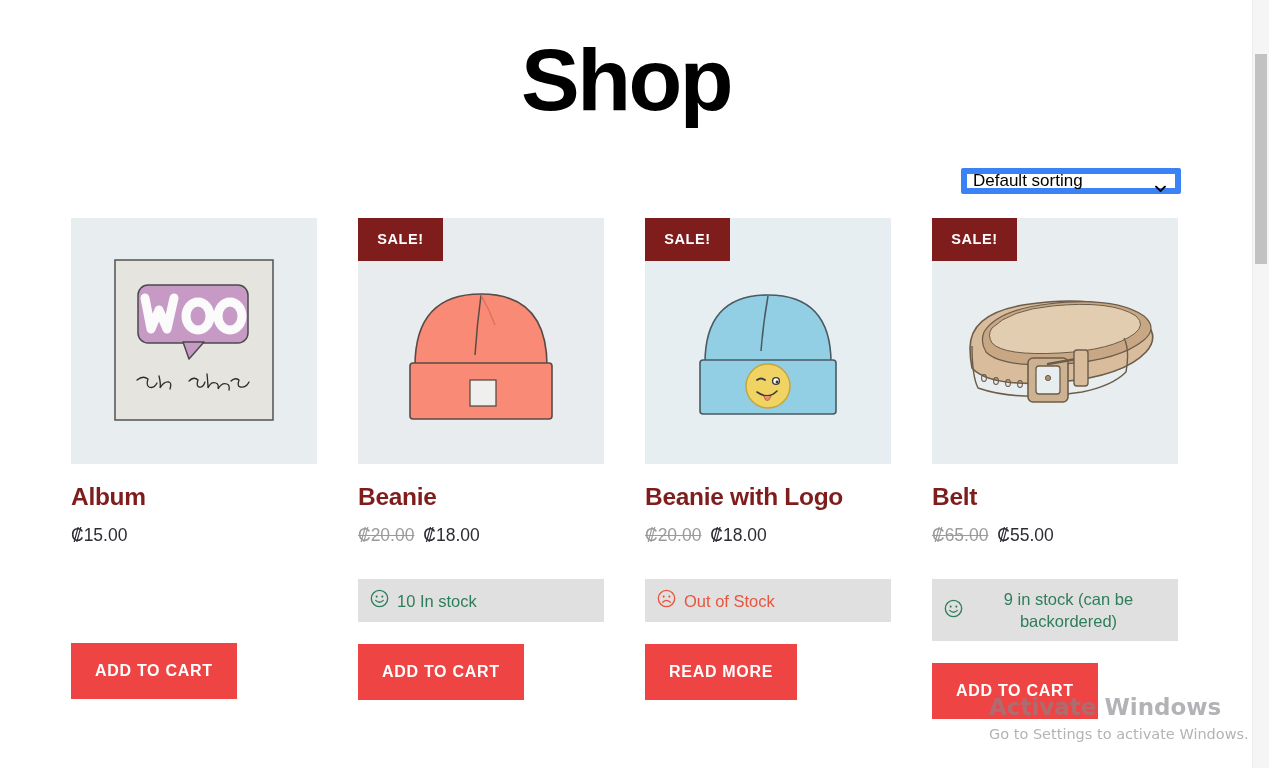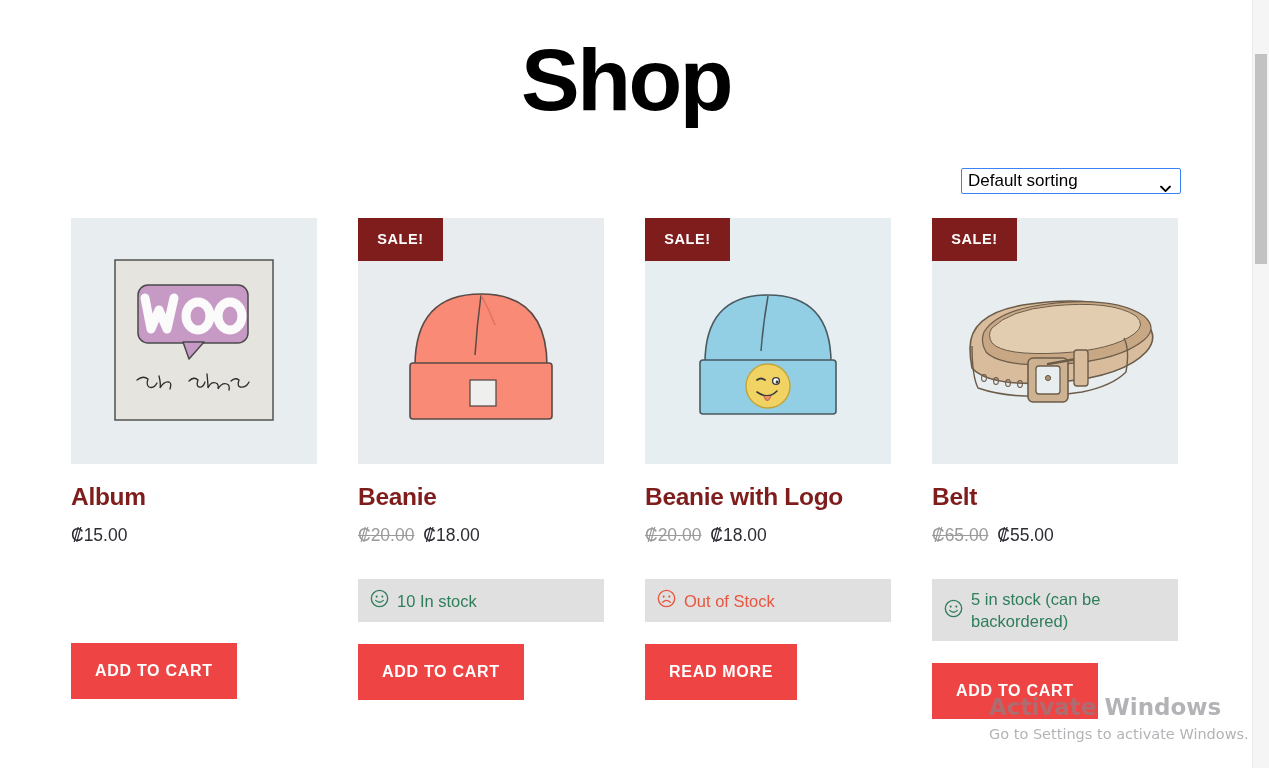--- a/index.html
+++ b/index.html
@@ -82,21 +82,21 @@
     right: 0;
     top: 0;
   }
   .ordering {
     position: absolute;
   }
   .select-box {
     position: relative;
     width: 220px;
     height: 26px;
-    border: 1px solid #3b82f6;
+    border: 6px solid #3b82f6;
     border-radius: 2px;
     background: #ffffff;
     display: flex;
     align-items: center;
     padding-left: 6px;
     font-size: 17px;
     color: #000;
     cursor: default;
   }
   .select-arrow {
@@ -183,21 +183,21 @@
     align-items: center;
     gap: 8px;
     font-size: 16.5px;
     min-height: 40px;
   }
   .stock-box.two-line {
     align-items: center;
     padding: 8px 12px;
     min-height: 62px;
   }
-  .stock-box.in-stock { color: #2e7d5b; }
+  .stock-box.in-stock { color: #2e7d5b; text-align: center; }
   .stock-box.out-stock { color: #e8563f; }
   .stock-text { line-height: 1.35; }
 
   .face-icon { flex: 0 0 auto; display: block; }
 
   .btn {
     display: inline-block;
     background: #ef4444;
     color: #ffffff;
     font-size: 16px;
@@ -400,21 +400,21 @@
           </div>
           <div class="stock-box in-stock two-line">
             <span class="face-icon">
               <svg width="19" height="19" viewBox="0 0 20 20">
                 <circle cx="10" cy="10" r="8.6" fill="none" stroke="#2e7d5b" stroke-width="1.4"></circle>
                 <circle cx="7" cy="8" r="1.1" fill="#2e7d5b"></circle>
                 <circle cx="13" cy="8" r="1.1" fill="#2e7d5b"></circle>
                 <path d="M6 12 q4 4 8 0" fill="none" stroke="#2e7d5b" stroke-width="1.4" stroke-linecap="round"></path>
               </svg>
             </span>
-            <span class="stock-text">5 in stock (can be backordered)</span>
+            <span class="stock-text">9 in stock (can be backordered)</span>
           </div>
           <div class="btn-slot">
             <button class="btn">ADD TO CART</button>
           </div>
         </div>
 
       </div>
     </div>
   </div>
 

